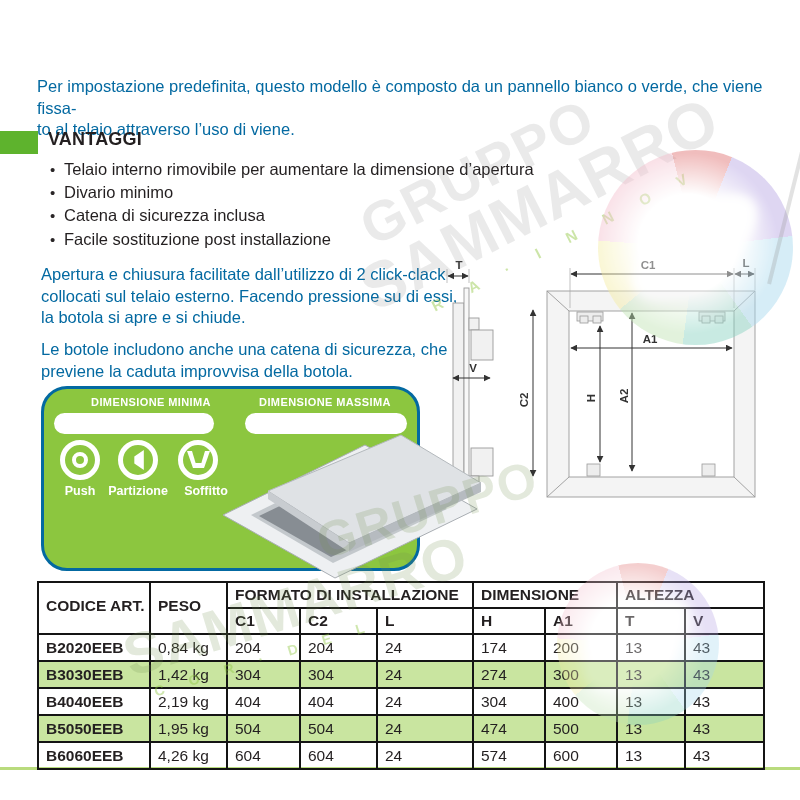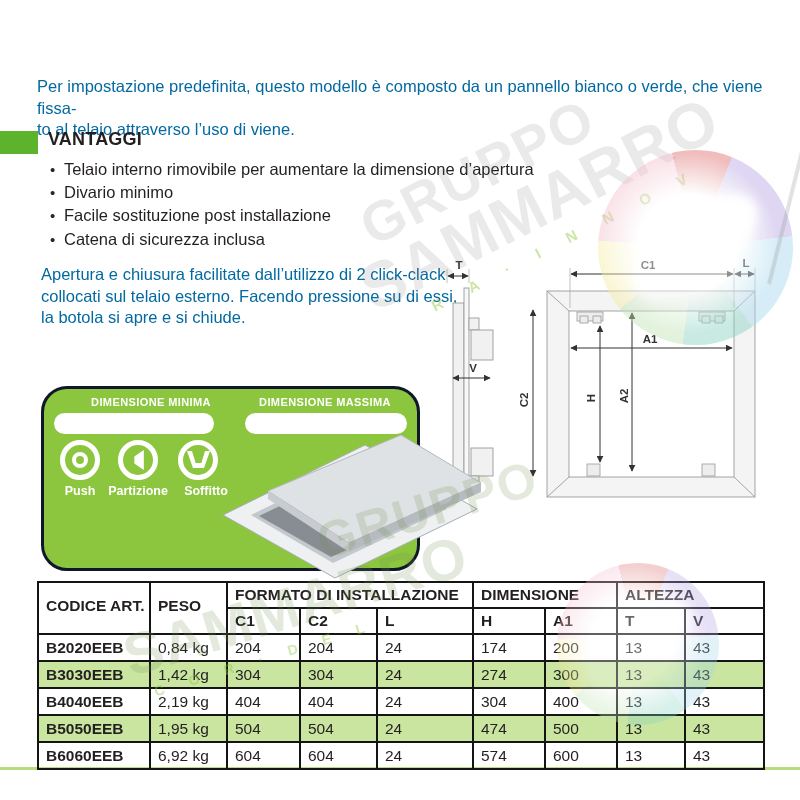--- a/index.html
+++ b/index.html
@@ -9,21 +9,21 @@
   .p{font-size:16.5px;line-height:21.5px;color:#0369a1;}
   
   .green-block{left:0;top:131px;width:38px;height:23px;background:#5eb32d;}
   .h-vantaggi{left:48px;top:129px;font-size:18px;font-weight:bold;letter-spacing:.2px;}
   
   .bullets{left:48px;top:158px;width:600px;list-style:none;margin:0;padding:0;}
   .bullets li{position:relative;padding-left:16px;font-size:16.5px;line-height:23.2px;}
   .bullets li::before{content:"•";position:absolute;left:2px;top:0;font-size:15px;color:#2a2627;}
   
   .gbox{left:41px;top:386px;width:373px;height:179px;background:#8cc63f;
-        border:3px solid #0f172a;border-radius:26px;z-index:1;}
+        border:3px solid #0369a1;border-radius:26px;z-index:1;}
   .gbox .dimlabel{position:absolute;top:7px;font-size:11px;font-weight:bold;color:#fff;
         letter-spacing:.4px;text-align:center;width:170px;}
   .gbox .pill{position:absolute;top:24px;height:21px;background:#fff;border-radius:11px;}
   .icon-circle{position:absolute;width:40px;height:40px;border:5px solid #fff;border-radius:50%;
         box-sizing:border-box;}
   .icon-label{position:absolute;top:95px;font-size:12.5px;font-weight:bold;color:#fff;text-align:center;}
   .push-inner{position:absolute;left:7px;top:7px;width:16px;height:16px;border:4px solid #fff;
         border-radius:50%;box-sizing:border-box;}
   .part-glyph{position:absolute;left:6px;top:4px;width:19px;height:22px;background:#fff;
         -webkit-clip-path:polygon(28% 34%,28% 66%,78% 95%,78% 5%);
@@ -80,30 +80,34 @@
     <div>Per impostazione predefinita, questo modello è composto da un pannello bianco o verde, che viene fissa-</div>
     <div>to al telaio attraverso l’uso di viene.</div>
   </div>
 
   <div class="abs green-block"></div>
   <div class="abs h-vantaggi">VANTAGGI</div>
 
   <ul class="abs bullets">
     <li>Telaio interno rimovibile per aumentare la dimensione d’apertura</li>
     <li>Divario minimo</li>
+    <li>Catena di sicurezza inclusa</li>
     <li>Facile sostituzione post installazione</li>
-    <li>Catena di sicurezza inclusa</li>
   </ul>
 
   <div class="abs p" style="left:41px;top:264px;width:430px;">
     <div>Apertura e chiusura facilitate dall’utilizzo di 2 click-clack</div>
     <div>collocati sul telaio esterno. Facendo pressione su di essi,</div>
     <div>la botola si apre e si chiude.</div>
   </div>
 
+  <div class="abs p" style="left:41px;top:339px;width:440px;">
+    <div>Le botole includono anche una catena di sicurezza, che</div>
+    <div>previene la caduta improvvisa della botola.</div>
+  </div>
 
   <div class="abs gbox">
     <div class="dimlabel" style="left:22px;">DIMENSIONE MINIMA</div>
     <div class="dimlabel" style="left:196px;">DIMENSIONE MASSIMA</div>
     <div class="pill" style="left:10px;width:160px;"></div>
     <div class="pill" style="left:201px;width:162px;"></div>
 
     <div class="icon-circle" style="left:16px;top:51px;">
       <div class="push-inner"></div>
     </div>
@@ -263,21 +267,21 @@
         <td>504</td>
         <td>504</td>
         <td>24</td>
         <td>474</td>
         <td>500</td>
         <td>13</td>
         <td>43</td>
       </tr>
       <tr>
         <td class="code">B6060EEB</td>
-        <td>6,92 kg</td>
+        <td>4,26 kg</td>
         <td>604</td>
         <td>604</td>
         <td>24</td>
         <td>574</td>
         <td>600</td>
         <td>13</td>
         <td>43</td>
       </tr>
     </tbody>
       </table>

